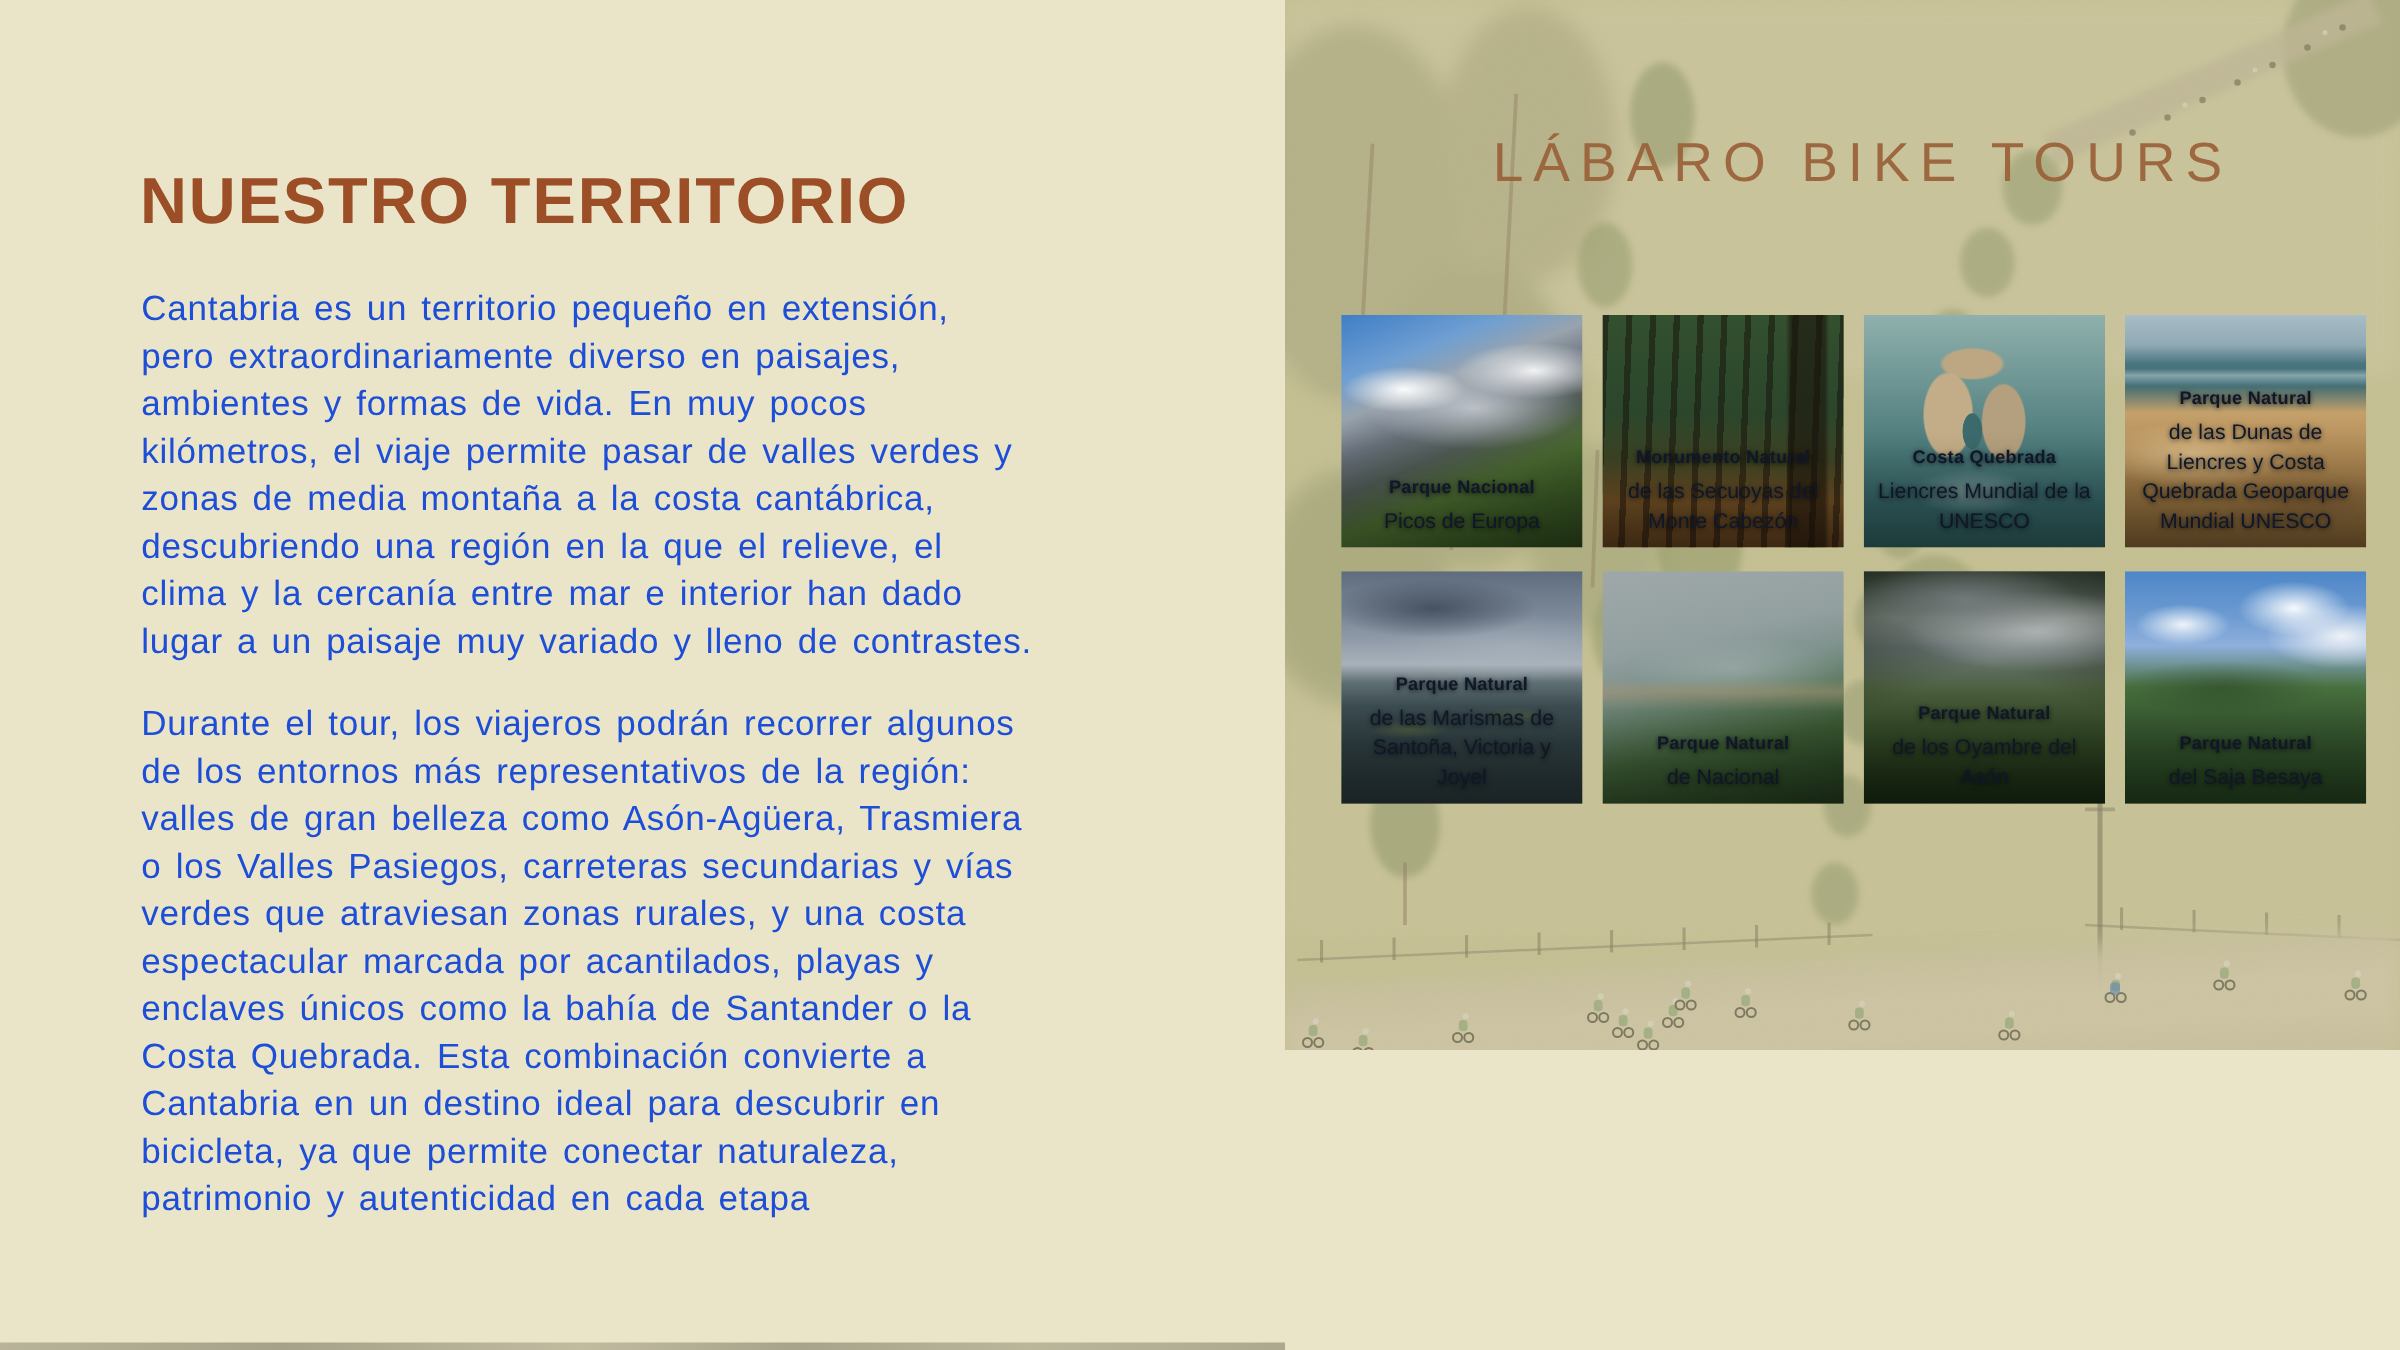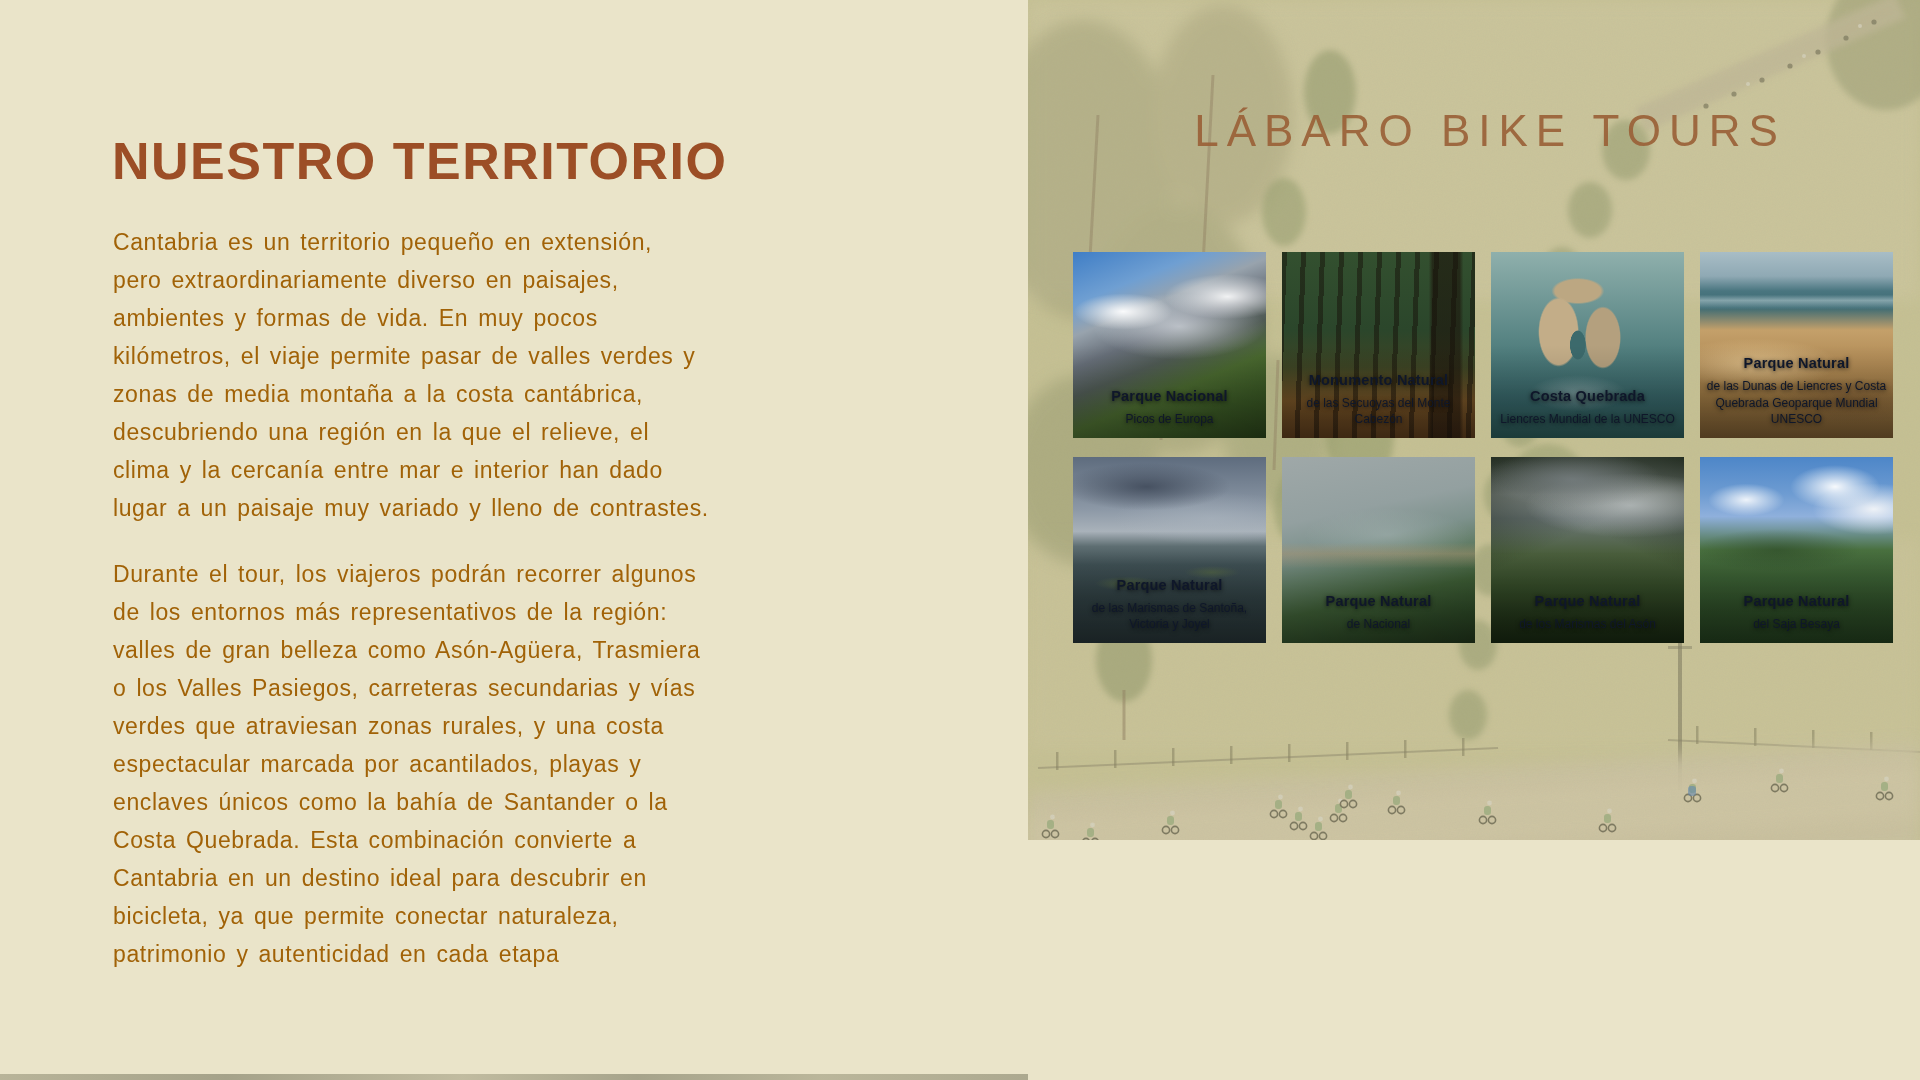--- a/index.html
+++ b/index.html
@@ -12,22 +12,22 @@
 
   
   .left-panel{position:absolute;left:0;top:0;width:1028px;height:1080px;background:#EAE4C9;}
   .heading{
     position:absolute;left:112px;top:96px;
     font-size:52px;font-weight:700;letter-spacing:1.5px;color:#9C4E26;
     white-space:nowrap;
   }
   .body-text{
     position:absolute;left:113px;width:780px;
-    font-size:23px;line-height:38px;letter-spacing:.6px;word-spacing:3px;
-    color:#a16207;white-space:pre-line;
+    font-size:28px;line-height:38px;letter-spacing:.6px;word-spacing:3px;
+    color:#1d4ed8;white-space:pre-line;
   }
   .para1{top:200px;}
   .para2{top:532px;}
   .bottom-strip{
     position:absolute;left:0;bottom:0;width:1028px;height:6px;opacity:.75;
     background:linear-gradient(90deg,#A8A489 0%,#8E8C74 22%,#B3AE92 45%,#908E76 62%,#ABA78B 80%,#98957C 100%);
   }
 
   
   .right-panel{position:absolute;left:1028px;top:0;width:892px;height:840px;background:#C6C193;overflow:hidden;}
@@ -55,21 +55,21 @@
   .photo::after{
     content:"";position:absolute;left:0;top:0;right:0;bottom:0;
     background:linear-gradient(180deg,rgba(0,0,0,0) 50%,rgba(0,0,0,.28) 100%);
   }
   .caption{
     position:absolute;left:5px;right:5px;bottom:10px;z-index:2;
     text-align:center;color:#0f172a;
     text-shadow:0 1px 4px rgba(0,0,0,.7);
   }
   .caption .t{font-size:14.5px;font-weight:700;letter-spacing:.2px;}
-  .caption .s{font-size:12px;margin-top:7px;line-height:1.38;}
+  .caption .s{font-size:17px;margin-top:7px;line-height:1.38;}
 
   
   .photo-picos{background:
     radial-gradient(ellipse 70px 26px at 26% 32%, rgba(255,255,255,.95), rgba(255,255,255,0) 70%),
     radial-gradient(ellipse 90px 32px at 80% 24%, rgba(255,255,255,.9), rgba(255,255,255,0) 70%),
     radial-gradient(ellipse 120px 46px at 55% 40%, rgba(232,236,241,.65), rgba(255,255,255,0) 72%),
     linear-gradient(158deg,#3F7EC6 0%,#6F9FD2 20%,#98A3AD 32%,#676F79 44%,#4F5A54 55%,#49682F 68%,#375423 82%,#263C17 100%);}
   .photo-secuoyas{background:
     repeating-linear-gradient(92deg, rgba(22,16,9,.5) 0px, rgba(22,16,9,.5) 5px, rgba(0,0,0,0) 5px, rgba(0,0,0,0) 19px),
     linear-gradient(90deg, rgba(0,0,0,0) 76%, rgba(28,19,11,.6) 78%, rgba(28,19,11,.6) 92%, rgba(0,0,0,0) 94%),
@@ -325,21 +325,21 @@
         <div class="caption">
           <div class="t">Parque Natural</div>
           <div class="s">de Nacional</div>
         </div>
       </div>
 
       <div class="card">
         <div class="photo photo-collados"></div>
         <div class="caption">
           <div class="t">Parque Natural</div>
-          <div class="s">de los Marismas del Asón</div>
+          <div class="s">de los Oyambre del Asón</div>
         </div>
       </div>
 
       <div class="card">
         <div class="photo photo-saja"></div>
         <div class="caption">
           <div class="t">Parque Natural</div>
           <div class="s">del Saja Besaya</div>
         </div>
       </div>

